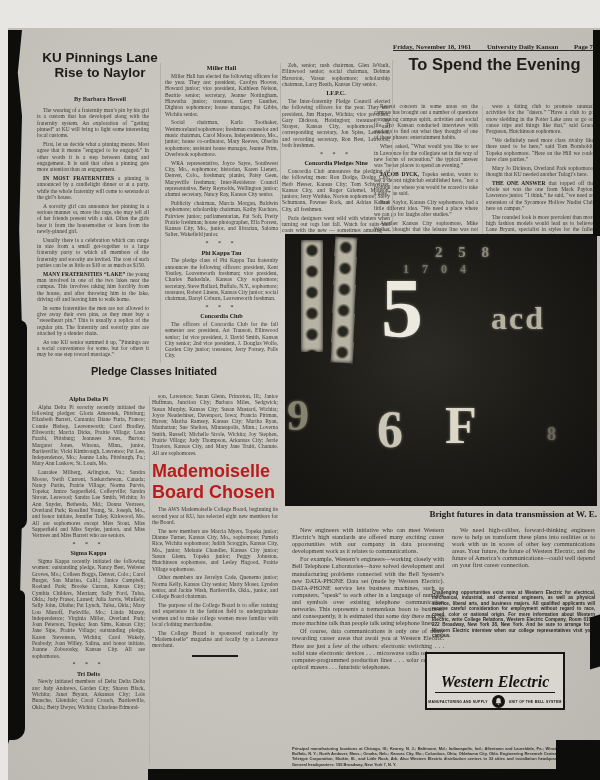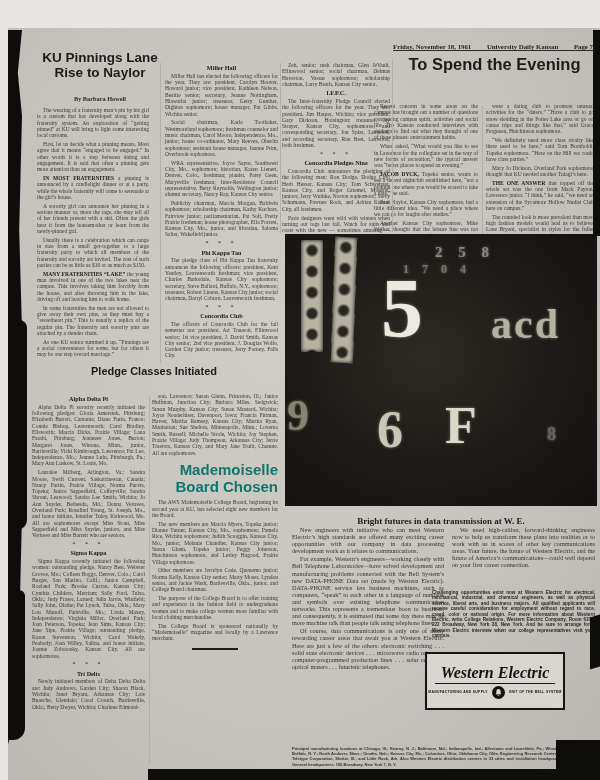--- a/index.html
+++ b/index.html
@@ -33,22 +33,22 @@
     font-size:23px;color:#23221c;}
   #hl-needed{left:394px;top:55px;width:201px;font-size:16.5px;}
   #hl-pledges{left:32px;top:365px;width:244px;font-size:11px;}
   
   .col{position:absolute;overflow:hidden;font-size:5.5px;line-height:6.3px;
     color:#39382f;text-align:justify;}
   .para{margin:0 0 2.5px 0;text-indent:6px;}
   .para b{color:#232218;}
   .subhead{text-align:center;font-weight:bold;font-size:6.2px;color:#232218;
     margin:3px 0 1.5px 0;text-indent:0;}
-  .mini-headline{text-align:right;font-family:"Liberation Sans",sans-serif;
-    font-weight:bold;font-size:15px;line-height:1.15;color:#0f766e;margin:5px 0 4px 0;}
+  .mini-headline{text-align:left;font-family:"Liberation Sans",sans-serif;
+    font-weight:bold;font-size:18px;line-height:1.15;color:#b91c1c;margin:5px 0 4px 0;}
   .sep{text-align:center;font-size:6px;letter-spacing:4px;color:#232218;margin:1px 0;}
   .endrule{width:46px;height:2px;background:#1d1c18;margin:6px auto;}
   #col-pinnings{left:37px;top:107px;width:112px;height:258px;}
   #col-officers1{left:165px;top:62px;width:113px;height:302px;}
   #col-officers2{left:282px;top:62px;width:108px;height:172px;}
   #rule-officers2{position:absolute;left:288px;top:240px;width:48px;height:2px;background:#232218;}
   #col-needed1{left:374px;top:103px;width:104px;height:150px;}
   #col-needed2{left:486px;top:103px;width:108px;height:152px;}
   #col-pledges1{left:32px;top:393px;width:113px;height:375px;}
   #col-pledges2{left:152px;top:393px;width:126px;height:375px;}
@@ -59,38 +59,38 @@
   .strip{position:absolute;background-color:#b7b3a4;
     background-image:radial-gradient(circle at 50% 50%, #26251f 4px, #6e6b5e 5.5px, transparent 7px);
     background-size:22px 21px;box-shadow:0 0 4px #000 inset;}
   #strip1{left:16px;top:6px;width:22px;height:112px;}
   #strip2{left:48px;top:3px;width:22px;height:126px;transform:rotate(2deg);}
   .glyph{position:absolute;font-family:"Liberation Serif",serif;font-weight:bold;
     text-shadow:0 0 3px rgba(230,226,210,.45);}
   #g-row1{left:150px;top:10px;font-size:15px;color:#8b887a;letter-spacing:6px;}
   #g-row2{left:118px;top:28px;font-size:12px;color:#767465;letter-spacing:5px;}
   #g-big5{left:96px;top:26px;font-size:84px;color:#eceadf;}
-  #g-acd{left:206px;top:66px;font-size:42px;color:#b5b1a0;letter-spacing:2px;}
+  #g-acd{left:206px;top:66px;font-size:32px;color:#b5b1a0;letter-spacing:2px;}
   #g-nine{left:2px;top:156px;font-size:44px;color:#86836f;}
   #g-six{left:92px;top:166px;font-size:52px;color:#c9c6b6;}
   #g-f{left:160px;top:162px;font-size:52px;color:#dcd8c8;}
   #g-eight{left:262px;top:190px;font-size:18px;color:#6a675a;}
-  #ad-caption{position:absolute;left:285px;top:509px;width:312px;text-align:center;
-    font-size:9px;font-weight:bold;color:#1d1c18;font-family:"Liberation Serif",serif;margin-top:7px;}
+  #ad-caption{position:absolute;left:285px;top:509px;width:312px;text-align:right;
+    font-size:9px;font-weight:bold;color:#1d1c18;font-family:"Liberation Serif",serif;}
   .ad-col{position:absolute;overflow:hidden;font-size:6.2px;line-height:7.1px;
     color:#35342c;text-align:justify;}
   .ad-col .para{text-indent:8px;margin:0 0 1px 0;}
   #ad-col1{left:292px;top:526px;width:152px;height:170px;}
   #ad-col2{left:452px;top:526px;width:143px;height:62px;}
   #ad-recruit{position:absolute;left:432px;top:590px;width:163px;height:60px;overflow:hidden;
     font-family:"Liberation Sans",sans-serif;font-weight:bold;font-size:4.6px;
     line-height:5.4px;color:#2b2a23;text-align:justify;}
   #we-logo{position:absolute;left:425px;top:652px;width:140px;height:58px;
     border:2px solid #15140f;background:#d8d6ce;box-sizing:border-box;
-    display:flex;flex-direction:column;justify-content:center;align-items:center;}
+    display:flex;flex-direction:column;justify-content:flex-end;align-items:center;}
   #we-name{font-family:"Liberation Serif",serif;font-style:italic;font-weight:bold;
     font-size:16px;color:#15140f;border-bottom:1.5px solid #15140f;padding:0 6px 1px 6px;}
   #we-subrow{display:flex;align-items:center;gap:4px;margin-top:2px;}
   .we-sub{font-family:"Liberation Sans",sans-serif;font-size:3.4px;font-weight:bold;
     color:#15140f;letter-spacing:.3px;}
   #bell-circle{width:13px;height:13px;border-radius:50%;background:#15140f;
     display:flex;align-items:center;justify-content:center;}
   #fine-print{position:absolute;left:292px;top:746px;width:296px;height:26px;overflow:hidden;
     font-family:"Liberation Sans",sans-serif;font-size:4px;line-height:5.2px;
     font-weight:bold;color:#33322b;text-align:justify;}

